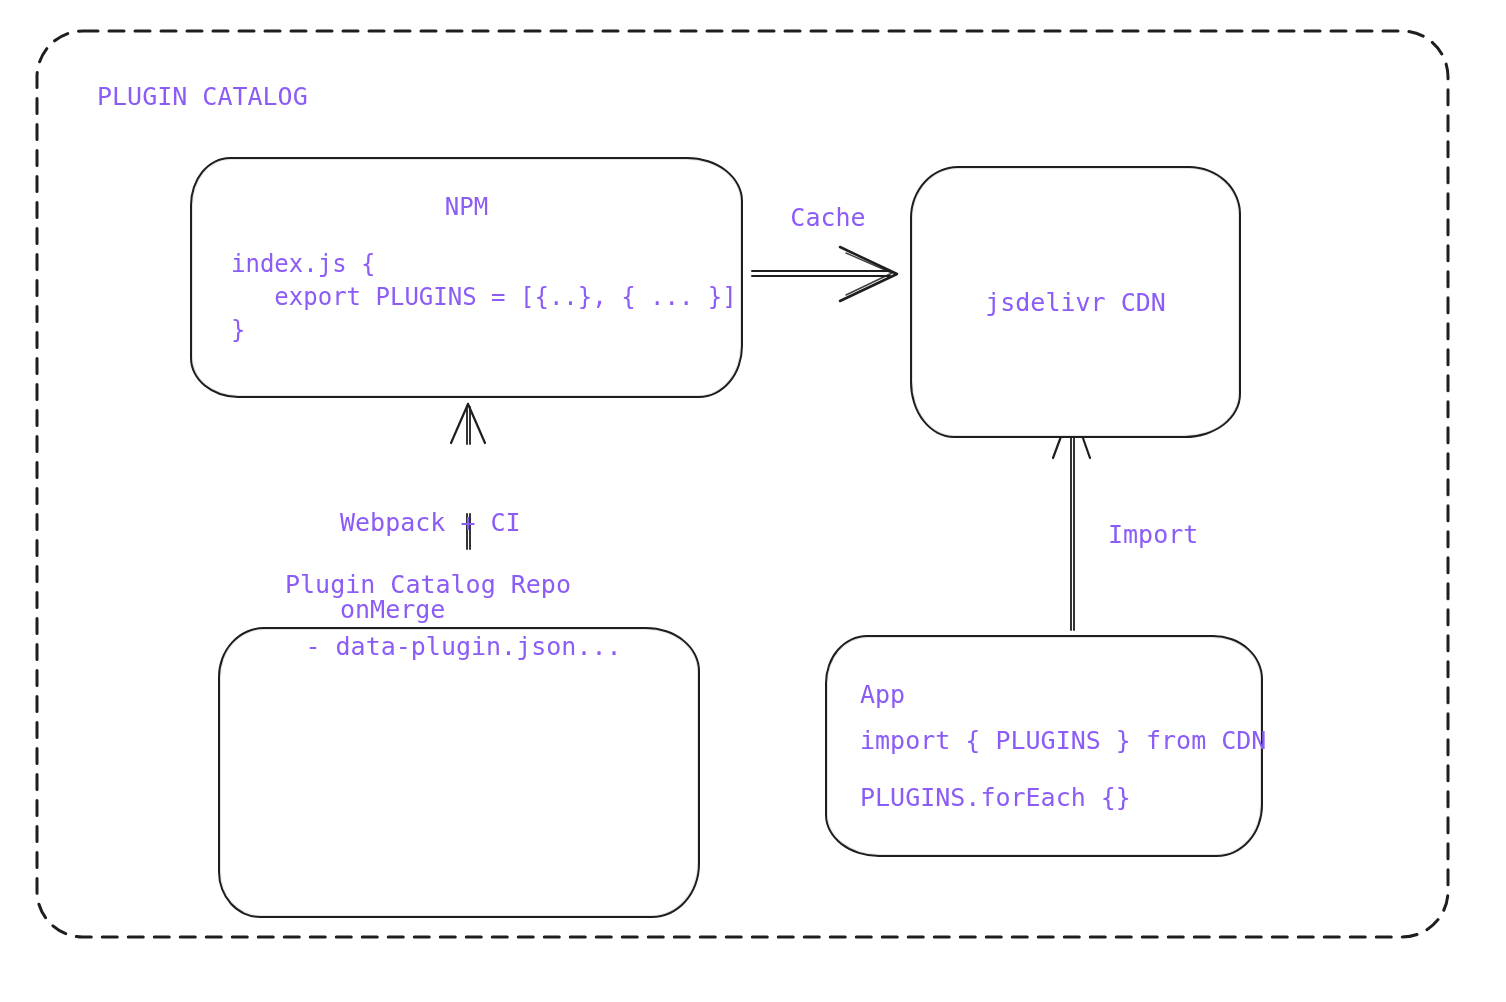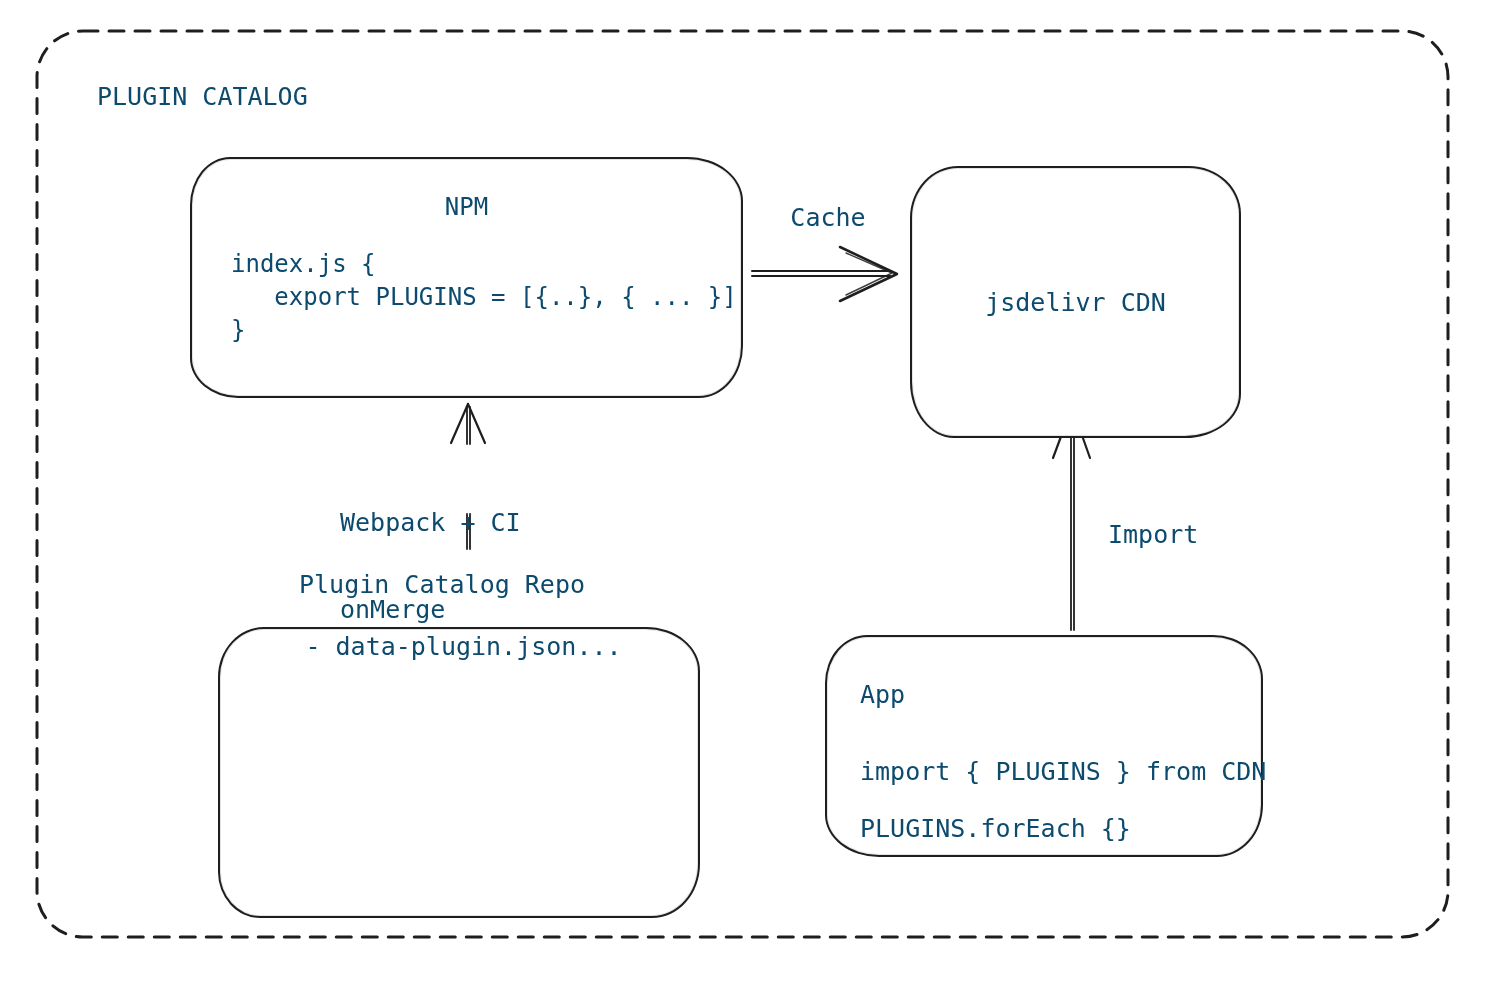--- a/index.html
+++ b/index.html
@@ -6,21 +6,21 @@
     margin: 0;
     padding: 0;
     background: #ffffff;
   }
   .canvas {
     position: relative;
     width: 1506px;
     height: 1002px;
     background: #ffffff;
     font-family: "DejaVu Sans Mono", "Liberation Mono", monospace;
-    color: #0c4a6e;
+    color: #8b5cf6;
     overflow: hidden;
   }
   .underlay {
     position: absolute;
     left: 0;
     top: 0;
     width: 1506px;
     height: 1002px;
   }
   .diagram-title {
@@ -77,41 +77,41 @@
     line-height: 35px;
   }
   .box-app {
     left: 825px; top: 635px;
     width: 438px; height: 222px;
     border-radius: 42px 50px 46px 54px / 48px 44px 52px 42px;
     padding: 44px 0 6px 33px;
     font-size: 25px;
     line-height: 28px;
   }
-  .app-line2 { margin-top: 49px; }
+  .app-line2 { margin-top: 18px; }
   .app-line3 { margin-top: 29px; }
   .float-label {
     position: absolute;
     font-size: 25px;
     line-height: 29px;
     white-space: pre;
   }
   .label-cache {
     left: 758px; top: 203px;
     width: 140px;
     text-align: center;
   }
   .label-webpack {
     left: 340px; top: 450px;
     width: 260px;
   }
   .label-repo {
     left: 285px; top: 570px;
     width: 300px;
-    text-align: right;
+    text-align: left;
   }
   .label-import {
     left: 1108px; top: 520px;
   }
 </style>
 </head>
 <body>
 
 <div class="canvas">
 

